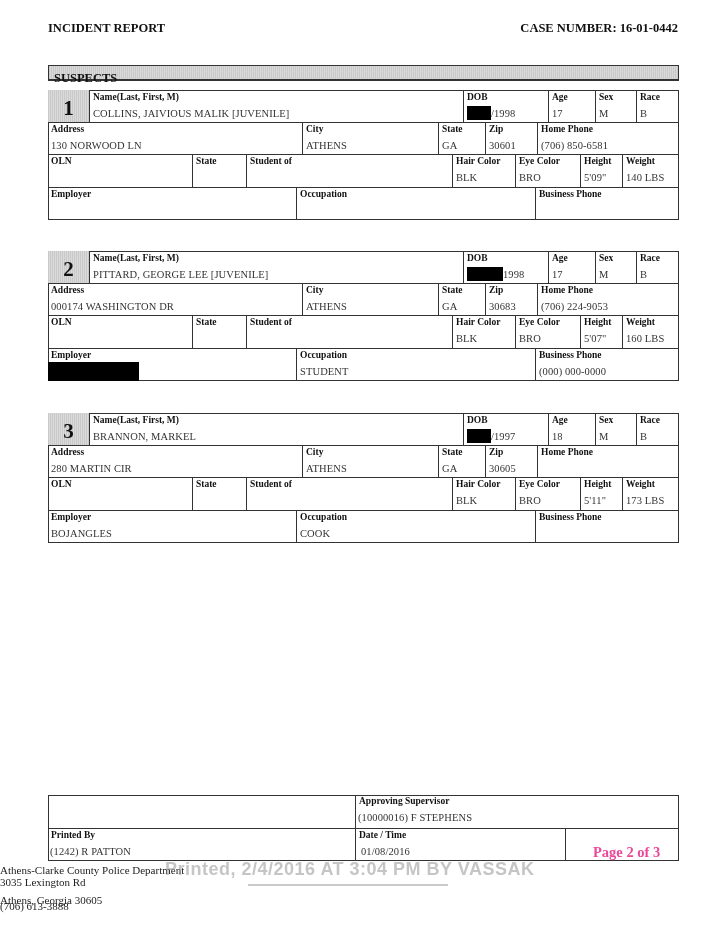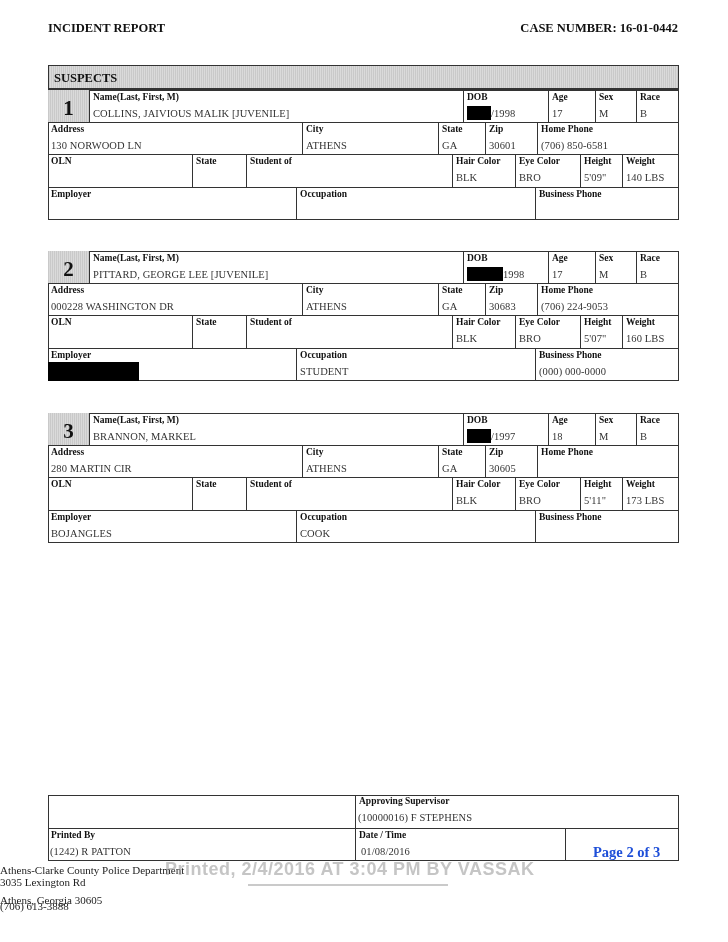--- a/index.html
+++ b/index.html
@@ -4,29 +4,29 @@
 <style>
   html, body { margin:0; padding:0; background:#fff; }
   body { width:728px; height:942px; position:relative; overflow:hidden; font-family:"Liberation Serif", serif; color:#222; }
   .abs { position:absolute; }
   .hdr { font-weight:bold; font-size:12.5px; top:21px; color:#111; }
   .box { position:absolute; border:1px solid #333; box-sizing:border-box; }
   .cell { position:absolute; box-sizing:border-box; border-left:1px solid #333; border-top:1px solid #333; }
   .lbl { position:absolute; left:3px; top:1px; font-size:9.5px; font-weight:bold; color:#111; white-space:nowrap; }
   .val { position:absolute; left:3px; top:17px; font-size:10.5px; color:#333; white-space:nowrap; letter-spacing:0.1px; }
   .gray { background:repeating-linear-gradient(90deg,#c9c9c9 0,#c9c9c9 1px,#dadada 1px,#dadada 2px); }
-  .section-title { position:absolute; left:48px; top:65px; width:631px; height:25px; border:1px solid #333; border-bottom:2px solid #333; box-sizing:border-box; }
+  .section-title { position:absolute; left:48px; top:65px; width:631px; height:16px; border:1px solid #333; border-bottom:2px solid #333; box-sizing:border-box; }
   .section-title span { position:absolute; left:5px; top:5px; font-size:12.5px; font-weight:bold; color:#111; }
   .numbox { position:absolute; box-sizing:border-box; }
   .numbox span { position:absolute; left:0; right:0; text-align:center; top:6px; font-size:21px; font-weight:bold; color:#111; }
   .redact { position:absolute; background:#000; }
   .foot-addr { position:absolute; left:0; width:728px; text-align:left; font-size:11px; color:#222; line-height:11px; }
   .watermark { position:absolute; left:165px; top:859px; font-family:"Liberation Sans", sans-serif; font-size:18px; font-weight:bold; color:rgba(150,150,150,0.55); letter-spacing:0.5px; white-space:nowrap; }
   .wm-line { position:absolute; left:248px; top:884px; width:200px; height:2px; background:rgba(150,150,150,0.5); }
-  .page-num { position:absolute; font-size:14.5px; font-weight:bold; color:#1d4ed8; }
+  .page-num { position:absolute; font-size:14.5px; font-weight:bold; color:#ec4899; }
 </style>
 </head>
 <body>
 
 <div class="abs hdr" style="left:48px;">INCIDENT REPORT</div>
 <div class="abs hdr" style="right:50px;">CASE NUMBER: 16-01-0442</div>
 
 <div class="section-title gray">
   <span>SUSPECTS</span>
 </div>
@@ -150,21 +150,21 @@
       <div class="lbl">Sex</div>
       <div class="val">M</div>
     </div>
     <div class="cell" style="left:588px;top:0;width:43px;height:32px;">
       <div class="lbl">Race</div>
       <div class="val">B</div>
     </div>
 
     <div class="cell" style="left:0;top:32px;width:254px;height:32px;border-left:none;">
       <div class="lbl">Address</div>
-      <div class="val">000228 WASHINGTON DR</div>
+      <div class="val">000174 WASHINGTON DR</div>
     </div>
     <div class="cell" style="left:254px;top:32px;width:136px;height:32px;">
       <div class="lbl">City</div>
       <div class="val">ATHENS</div>
     </div>
     <div class="cell" style="left:390px;top:32px;width:47px;height:32px;">
       <div class="lbl">State</div>
       <div class="val">GA</div>
     </div>
     <div class="cell" style="left:437px;top:32px;width:52px;height:32px;">

